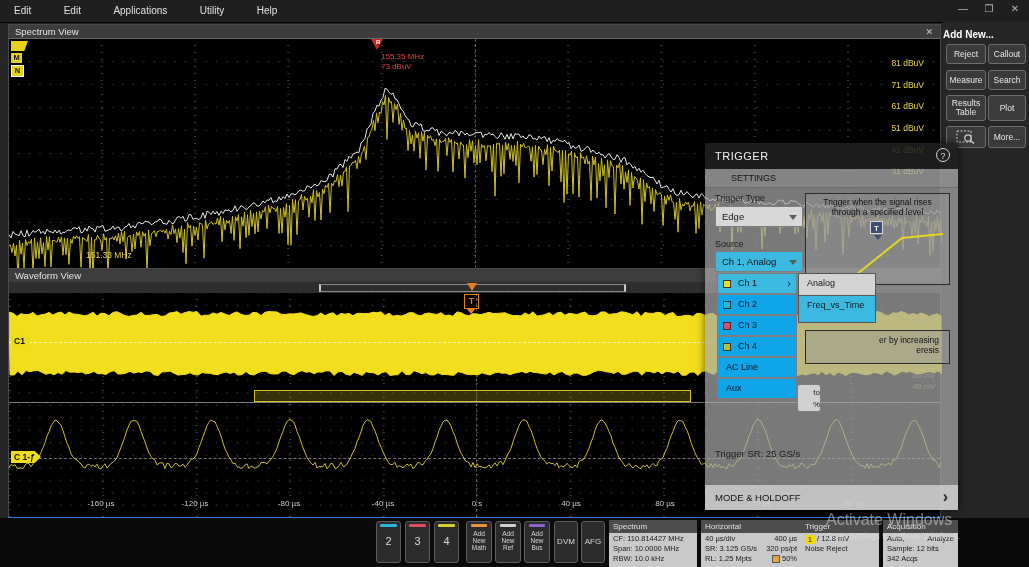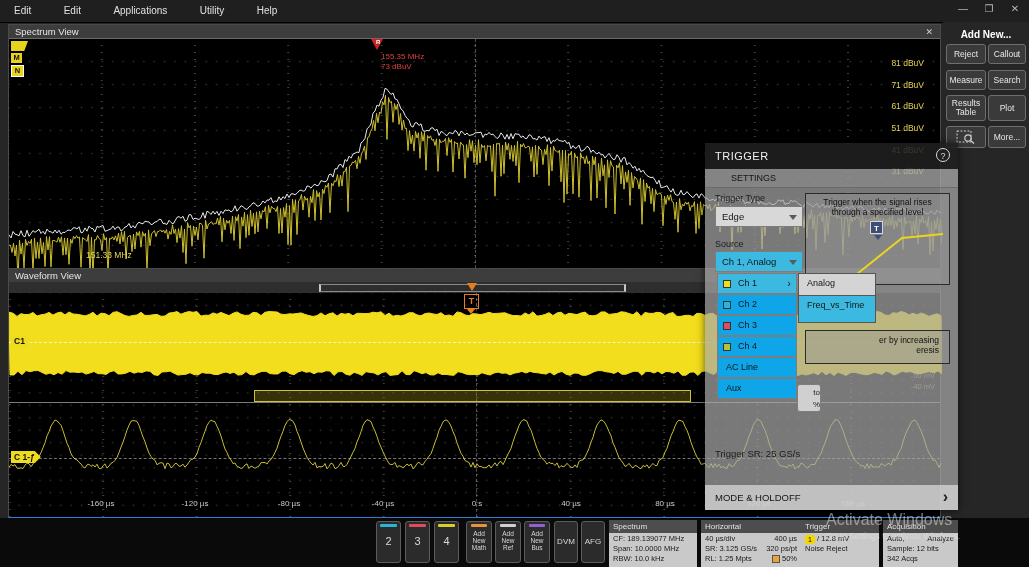--- a/index.html
+++ b/index.html
@@ -42,21 +42,21 @@
             clip-path:polygon(0 0,80% 0,100% 50%,80% 100%,0 100%);padding:1px 6px 1px 3px;}
   .zoom-box{position:absolute;left:245px;top:97px;width:437px;height:12px;border:1px solid #cfc22e;background:rgba(190,180,40,.28);box-sizing:border-box;}
   .divider{position:absolute;left:0;right:0;top:109px;height:1px;background:#7d7d7d;}
   .t-box{position:absolute;left:455px;top:1px;width:13px;height:13px;border:1px solid #e87d1e;color:#e87d1e;
          font-size:9px;font-weight:bold;text-align:center;line-height:13px;}
   .t-box-arrow{position:absolute;left:457px;top:15px;width:0;height:0;border-left:5px solid transparent;border-right:5px solid transparent;border-top:6px solid #e87d1e;}
   .time-label{position:absolute;width:44px;text-align:center;font-size:8px;color:#c9c9c9;top:206px;}
   .mv-label{position:absolute;right:5px;font-size:7.5px;color:rgba(232,220,150,.55);}
   
   #sidebar{position:absolute;left:943px;top:22px;width:86px;height:496px;background:#262626;}
-  #sidebar-title{margin:7px 0 4px;text-align:center;font-size:10px;font-weight:bold;color:#fff;}
+  #sidebar-title{margin:7px 0 4px;text-align:left;font-size:10px;font-weight:bold;color:#fff;}
   .side-btn{position:absolute;background:#3a3a3a;border:1px solid #6e6e6e;border-radius:3px;color:#e8e8e8;
             font-size:8.5px;text-align:center;display:flex;align-items:center;justify-content:center;box-sizing:border-box;line-height:9px;}
   
   #dialog{position:absolute;left:705px;top:143px;width:253px;height:367px;z-index:50;box-shadow:0 0 8px rgba(0,0,0,.6);}
   #dlg-title{position:absolute;left:0;top:0;right:0;height:26px;background:rgba(32,32,32,.88);color:#f0f0f0;
              font-size:11px;letter-spacing:.5px;line-height:26px;padding-left:10px;box-sizing:border-box;}
   #dlg-help{position:absolute;right:8px;top:5px;width:14px;height:14px;border:1.5px solid #d8d8d8;border-radius:50%;
             color:#d8d8d8;font-size:9px;text-align:center;line-height:14px;box-sizing:border-box;}
   #dlg-tab{position:absolute;left:0;top:26px;right:0;height:19px;background:rgba(165,165,165,.80);color:#141414;
            font-size:9px;line-height:19px;padding-left:26px;box-sizing:border-box;border-bottom:1px solid rgba(90,90,90,.6);}
@@ -321,21 +321,21 @@
     <div class="num-btn" style="left:554px;width:24px">
       <div class="lbl" style="font-size:8px;margin-top:15px">DVM</div>
     </div>
     <div class="num-btn" style="left:581px;width:24px">
       <div class="lbl" style="font-size:8px;margin-top:15px">AFG</div>
     </div>
 
     <div class="bb-badge" style="left:609px;width:88px">
       <div class="bb-head">Spectrum</div>
       <div class="bb-body">
-        <div>CF: 189.139077 MHz</div>
+        <div>CF: 110.814427 MHz</div>
         <div>Span: 10.0000 MHz</div>
         <div>RBW: 10.0 kHz</div>
       </div>
     </div>
     <div class="bb-badge" style="left:701px;width:100px">
       <div class="bb-head">Horizontal</div>
       <div class="bb-body">
         <div class="bb-row">
             <span>40 µs/div</span>
             <span>400 µs</span>

